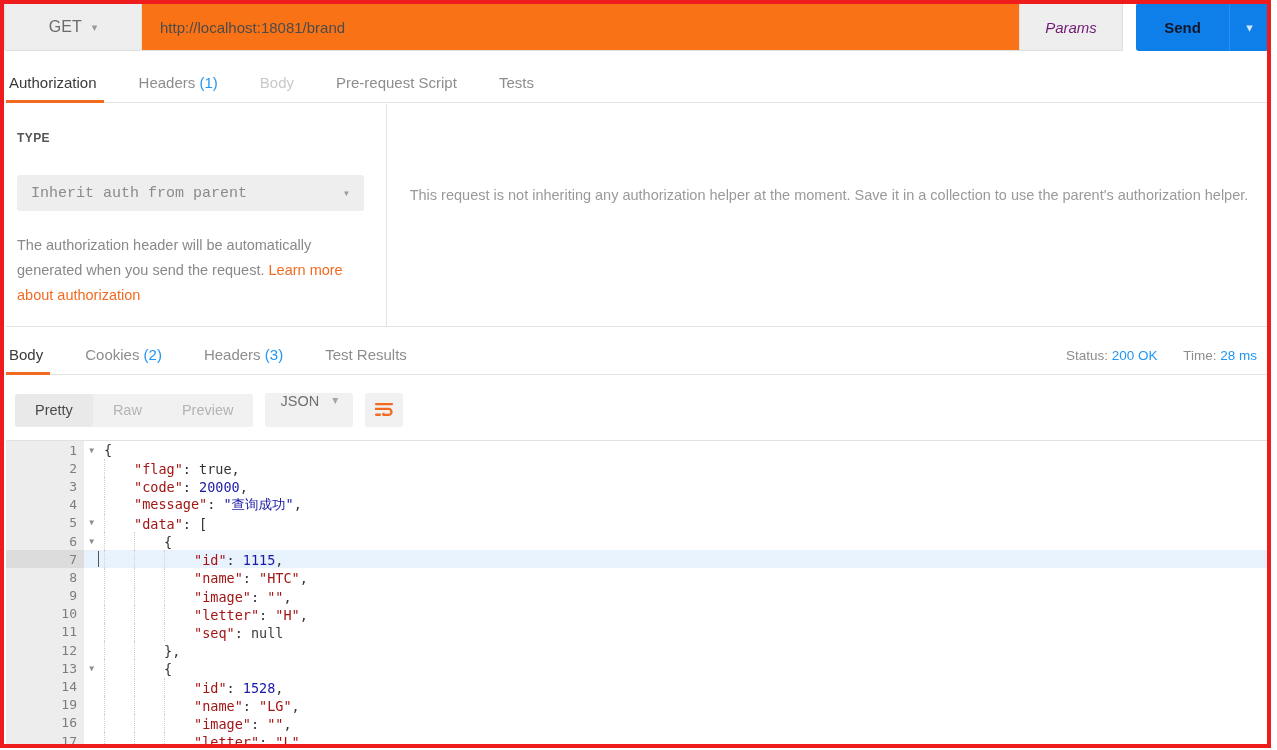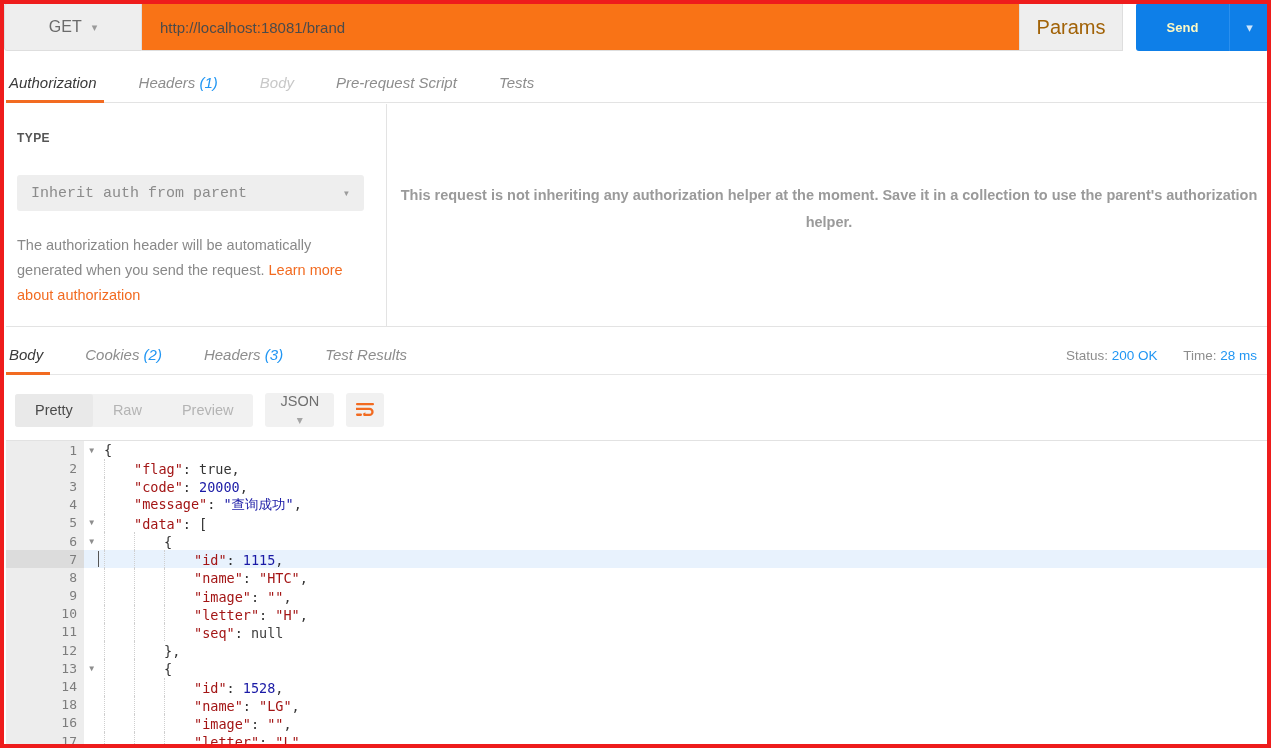--- a/index.html
+++ b/index.html
@@ -60,35 +60,36 @@
     font-size: 15px;
   }
   .params-btn {
     width: 103px;
     background: #eeeeee;
     border: 1px solid #dedede;
     border-left: none;
     display: flex;
     align-items: center;
     justify-content: center;
-    color: #a16207;
-    font-size: 20px;
+    color: #701a75;
+    font-size: 15px;
+    font-style: italic;
   }
   .send-wrap {
     margin-left: 13px;
     display: flex;
     align-items: stretch;
     border-radius: 3px;
     overflow: hidden;
   }
   .send-btn {
     width: 93px;
     background: #0e7fe8;
-    color: #fef9c3;
-    font-size: 13px;
+    color: #0f172a;
+    font-size: 15px;
     font-weight: bold;
     display: flex;
     align-items: center;
     justify-content: center;
   }
   .send-caret {
     width: 40px;
     background: #0e7fe8;
     border-left: 1px solid #2a8fee;
     color: #cfe6fb;
@@ -106,21 +107,20 @@
     display: flex;
     align-items: flex-end;
     border-bottom: 1px solid #e3e3e3;
   }
   .rtab {
     padding: 0 21px 11px 21px;
     font-size: 15px;
     color: #8d8d8d;
     position: relative;
     white-space: nowrap;
-    font-style: italic;
   }
   .rtab:first-child { padding-left: 3px; }
   .rtab.active { color: #3a3a3a; }
   .rtab.active::after {
     content: "";
     position: absolute;
     left: 0; right: 14px; bottom: -1px;
     height: 3px;
     background: #f26b21;
   }
@@ -175,21 +175,20 @@
     overflow: hidden;
   }
   .auth-right p {
     margin: 0;
     width: 960px;
     text-align: center;
     font-size: 14.5px;
     line-height: 27px;
     color: #9a9a9a;
     white-space: normal;
-    font-weight: bold;
   }
 
   
   .resp-sep {
     position: absolute;
     left: 6px; top: 326px;
     width: 1265px; height: 1px;
     background: #e3e3e3;
   }
   .resp-tabs {
@@ -237,26 +236,25 @@
     color: #4a4a4a;
     background: #e9e9e9;
     border-radius: 3px;
     height: 33px;
   }
   .mini-select {
     height: 34px;
     background: #f1f1f1;
     border-radius: 3px;
     display: flex;
-    align-items: center;
-    gap: 4px;
+    align-items: flex-start;
+    gap: 13px;
     padding: 0 15px;
     color: #6f6f6f;
     font-size: 14.5px;
-    flex-direction: column;
   }
   .mini-select .caret { font-size: 12px; color: #a5a5a5; }
   .wrap-btn {
     width: 38px; height: 34px;
     background: #f1f1f1;
     border-radius: 3px;
     display: flex;
     align-items: center;
     justify-content: center;
   }
@@ -479,21 +477,21 @@
         </div>
         <div class="crow">
           <div class="gutter">13<span class="fold">▼</span></div>
           <div class="code-txt"><span class="ind"></span><span class="ind"></span><span class="p">{</span></div>
         </div>
         <div class="crow">
           <div class="gutter">14</div>
           <div class="code-txt"><span class="ind"></span><span class="ind"></span><span class="ind"></span><span class="k">"id"</span><span class="p">: </span><span class="n">1528</span><span class="p">,</span></div>
         </div>
         <div class="crow">
-          <div class="gutter">18</div>
+          <div class="gutter">19</div>
           <div class="code-txt"><span class="ind"></span><span class="ind"></span><span class="ind"></span><span class="k">"name"</span><span class="p">: </span><span class="s">"LG"</span><span class="p">,</span></div>
         </div>
         <div class="crow">
           <div class="gutter">16</div>
           <div class="code-txt"><span class="ind"></span><span class="ind"></span><span class="ind"></span><span class="k">"image"</span><span class="p">: </span><span class="s">""</span><span class="p">,</span></div>
         </div>
         <div class="crow">
           <div class="gutter">17</div>
           <div class="code-txt"><span class="ind"></span><span class="ind"></span><span class="ind"></span><span class="k">"letter"</span><span class="p">: </span><span class="s">"L"</span><span class="p">,</span></div>
         </div>

